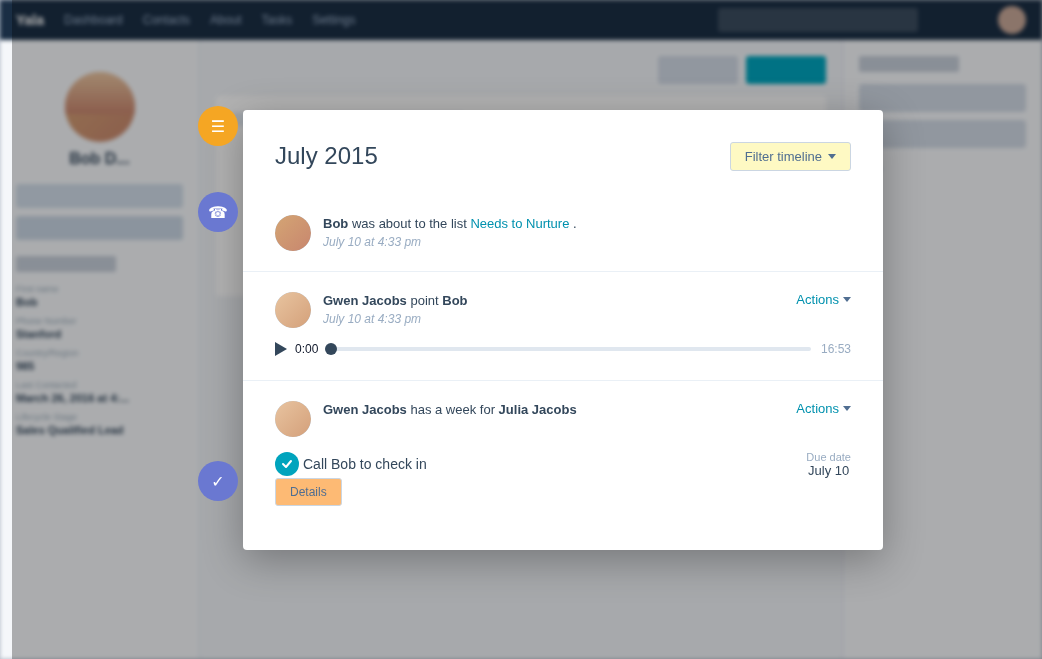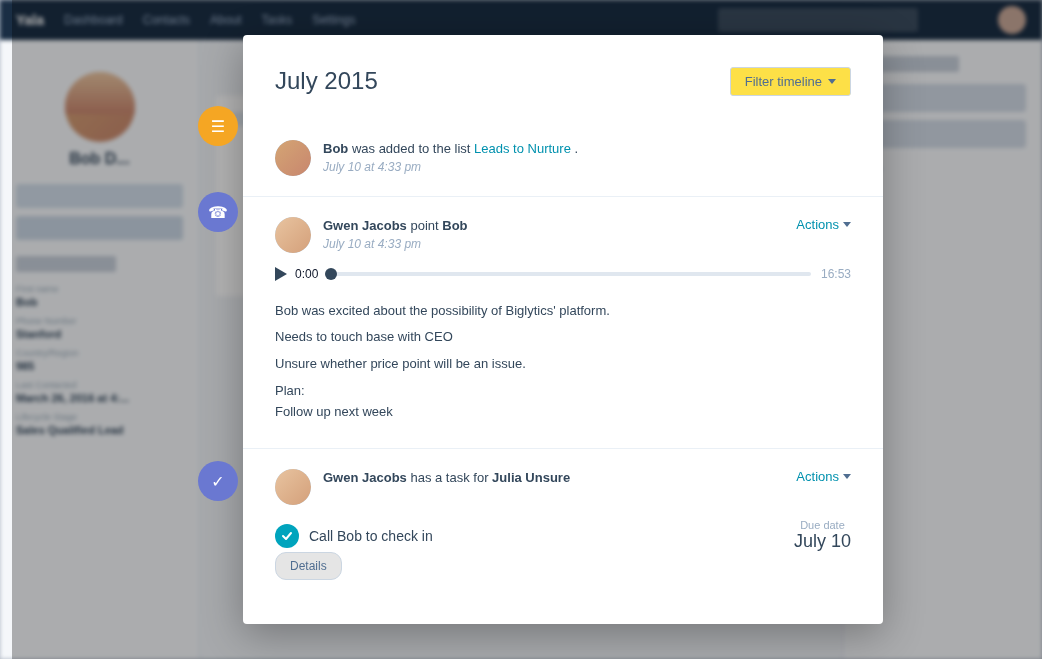--- a/index.html
+++ b/index.html
@@ -65,21 +65,21 @@
     }
 
     .timeline-title {
       font-size: 24px;
       font-weight: 400;
       color: #33475b;
     }
 
     .filter-btn {
       border: 1px solid #cbd6e2;
-      background: #fde047;
+      background: #fef9c3;
       border-radius: 3px;
       padding: 6px 14px;
       font-size: 13px;
       color: #506e91;
       cursor: pointer;
       display: flex;
       align-items: center;
       gap: 6px;
     }
 
@@ -252,21 +252,21 @@
     .task-row {
       display: flex;
       align-items: center;
       justify-content: space-between;
       margin-top: 14px;
     }
 
     .task-title-row {
       display: flex;
       align-items: center;
-      gap: 10px;
+      gap: 4px;
     }
 
     .check-icon {
       width: 24px;
       height: 24px;
       border-radius: 50%;
       background: #00a4bd;
       display: flex;
       align-items: center;
       justify-content: center;
@@ -287,31 +287,31 @@
     .task-due {
       text-align: center;
     }
 
     .due-label {
       font-size: 11px;
       color: #99acc2;
     }
 
     .due-date {
-      font-size: 18px;
+      font-size: 13px;
       color: #33475b;
       font-weight: 500;
     }
 
     .details-btn {
       margin-top: 0;
       padding: 6px 14px;
       border: 1px solid #cbd6e2;
-      background: #e5e5e5;
-      border-radius: 11px;
+      background: #fdba74;
+      border-radius: 3px;
       font-size: 12px;
       color: #506e91;
       cursor: pointer;
     }
 
     
     .timeline-modal::-webkit-scrollbar {
       width: 6px;
     }
     .timeline-modal::-webkit-scrollbar-track {
@@ -483,22 +483,22 @@
 
       <div class="timeline-item">
         <div class="item-header">
           <div class="item-left">
             <div class="item-avatar">
               <div class="avatar-img-bob"></div>
             </div>
             <div class="item-text-area">
               <div class="item-main-text">
                 <strong>Bob</strong>
-                <span> was added to the list </span>
-                <a href="#" class="item-link">Leads to Nurture</a>
+                <span> was about to the list </span>
+                <a href="#" class="item-link">Needs to Nurture</a>
                 <span>.</span>
               </div>
               <div class="item-timestamp">July 10 at 4:33 pm</div>
             </div>
           </div>
         </div>
       </div>
 
       <div class="timeline-item">
         <div class="item-header">
@@ -524,39 +524,33 @@
         <div class="audio-player">
           <div class="play-btn"></div>
           <span class="audio-time-start">0:00</span>
           <div class="audio-progress-container">
             <div class="audio-progress-bar"></div>
             <div class="audio-scrubber"></div>
           </div>
           <span class="audio-time-end">16:53</span>
         </div>
 
-        <div class="call-notes">
-          <p class="note-line">Bob was excited about the possibility of Biglytics' platform.</p>
-          <p class="note-line">Needs to touch base with CEO</p>
-          <p class="note-line">Unsure whether price point will be an issue.</p>
-          <p class="note-line">Plan:<br>Follow up next week</p>
-        </div>
       </div>
 
       <div class="timeline-item">
         <div class="item-header">
           <div class="item-left">
             <div class="item-avatar">
               <div class="avatar-img-gwen"></div>
             </div>
             <div class="item-text-area">
               <div class="item-main-text">
                 <strong>Gwen Jacobs</strong>
-                <span> has a task for </span>
-                <strong>Julia Unsure</strong>
+                <span> has a week for </span>
+                <strong>Julia Jacobs</strong>
               </div>
             </div>
           </div>
           <button class="actions-btn">
             <span>Actions</span>
             <span class="caret-icon"></span>
           </button>
         </div>
 
         

